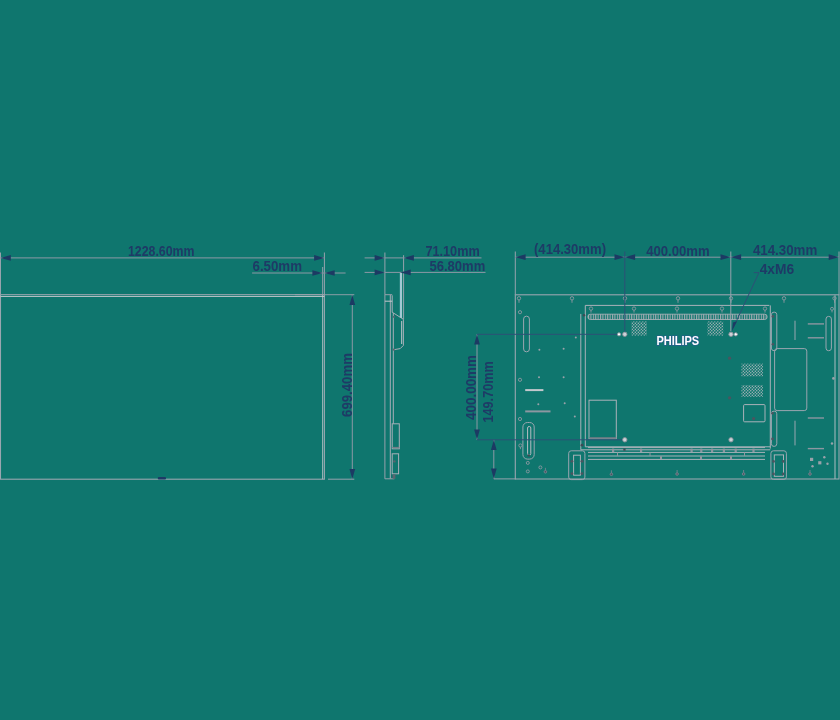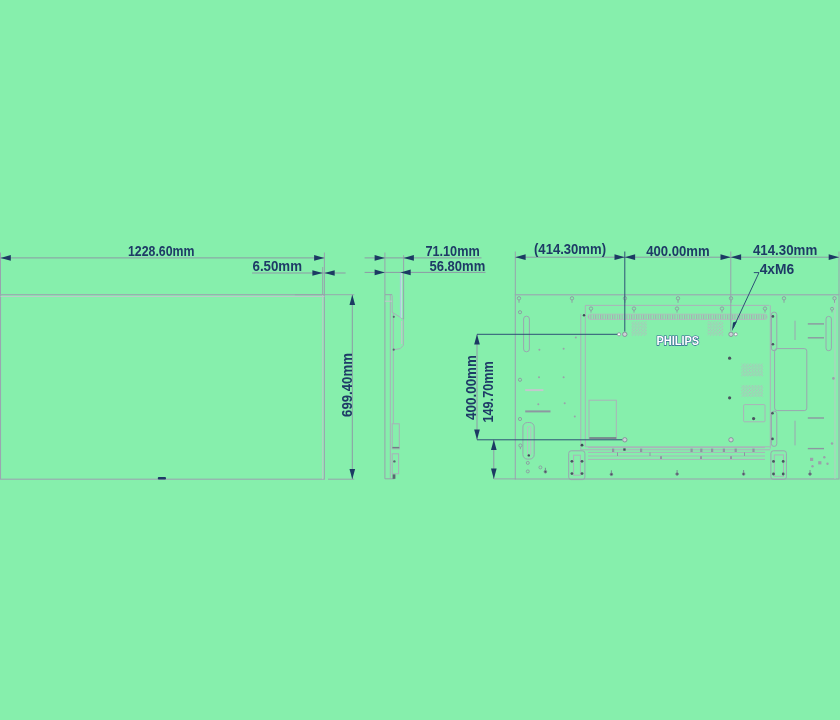--- a/index.html
+++ b/index.html
@@ -1,16 +1,16 @@
 <!DOCTYPE html>
 <html><head>
 <meta charset="utf-8">
 <style>
 html,body{margin:0;padding:0;background:#ffffff;}
-#page{width:840px;height:720px;position:relative;overflow:hidden;background:#86efac;}
+#page{width:840px;height:720px;position:relative;overflow:hidden;background:#0f766e;}
 svg{position:absolute;top:0;left:0;}
 text{font-family:"Liberation Sans",sans-serif;fill:#1e3a66;}
 .dim{font-size:14px;font-weight:bold;}
 </style>
 </head>
 <body>
 <div id="page">
 <svg width="840" height="720" viewBox="0 0 840 720">
 <defs>
 <pattern id="hatch" width="2.4" height="6" patternUnits="userSpaceOnUse">

